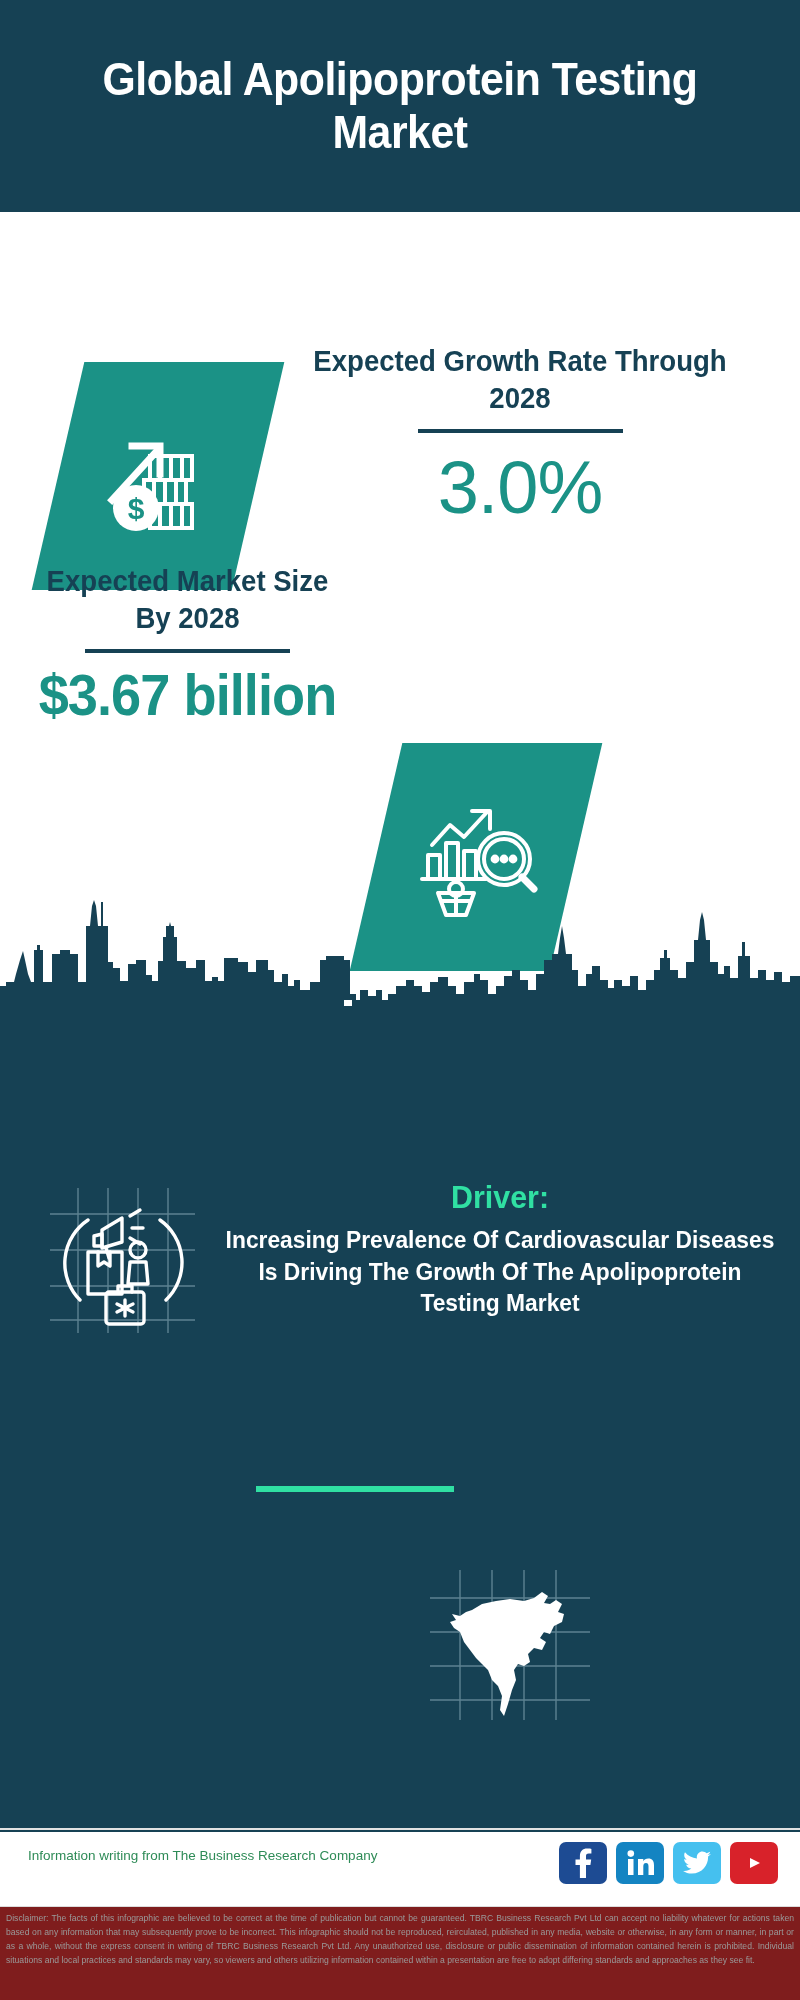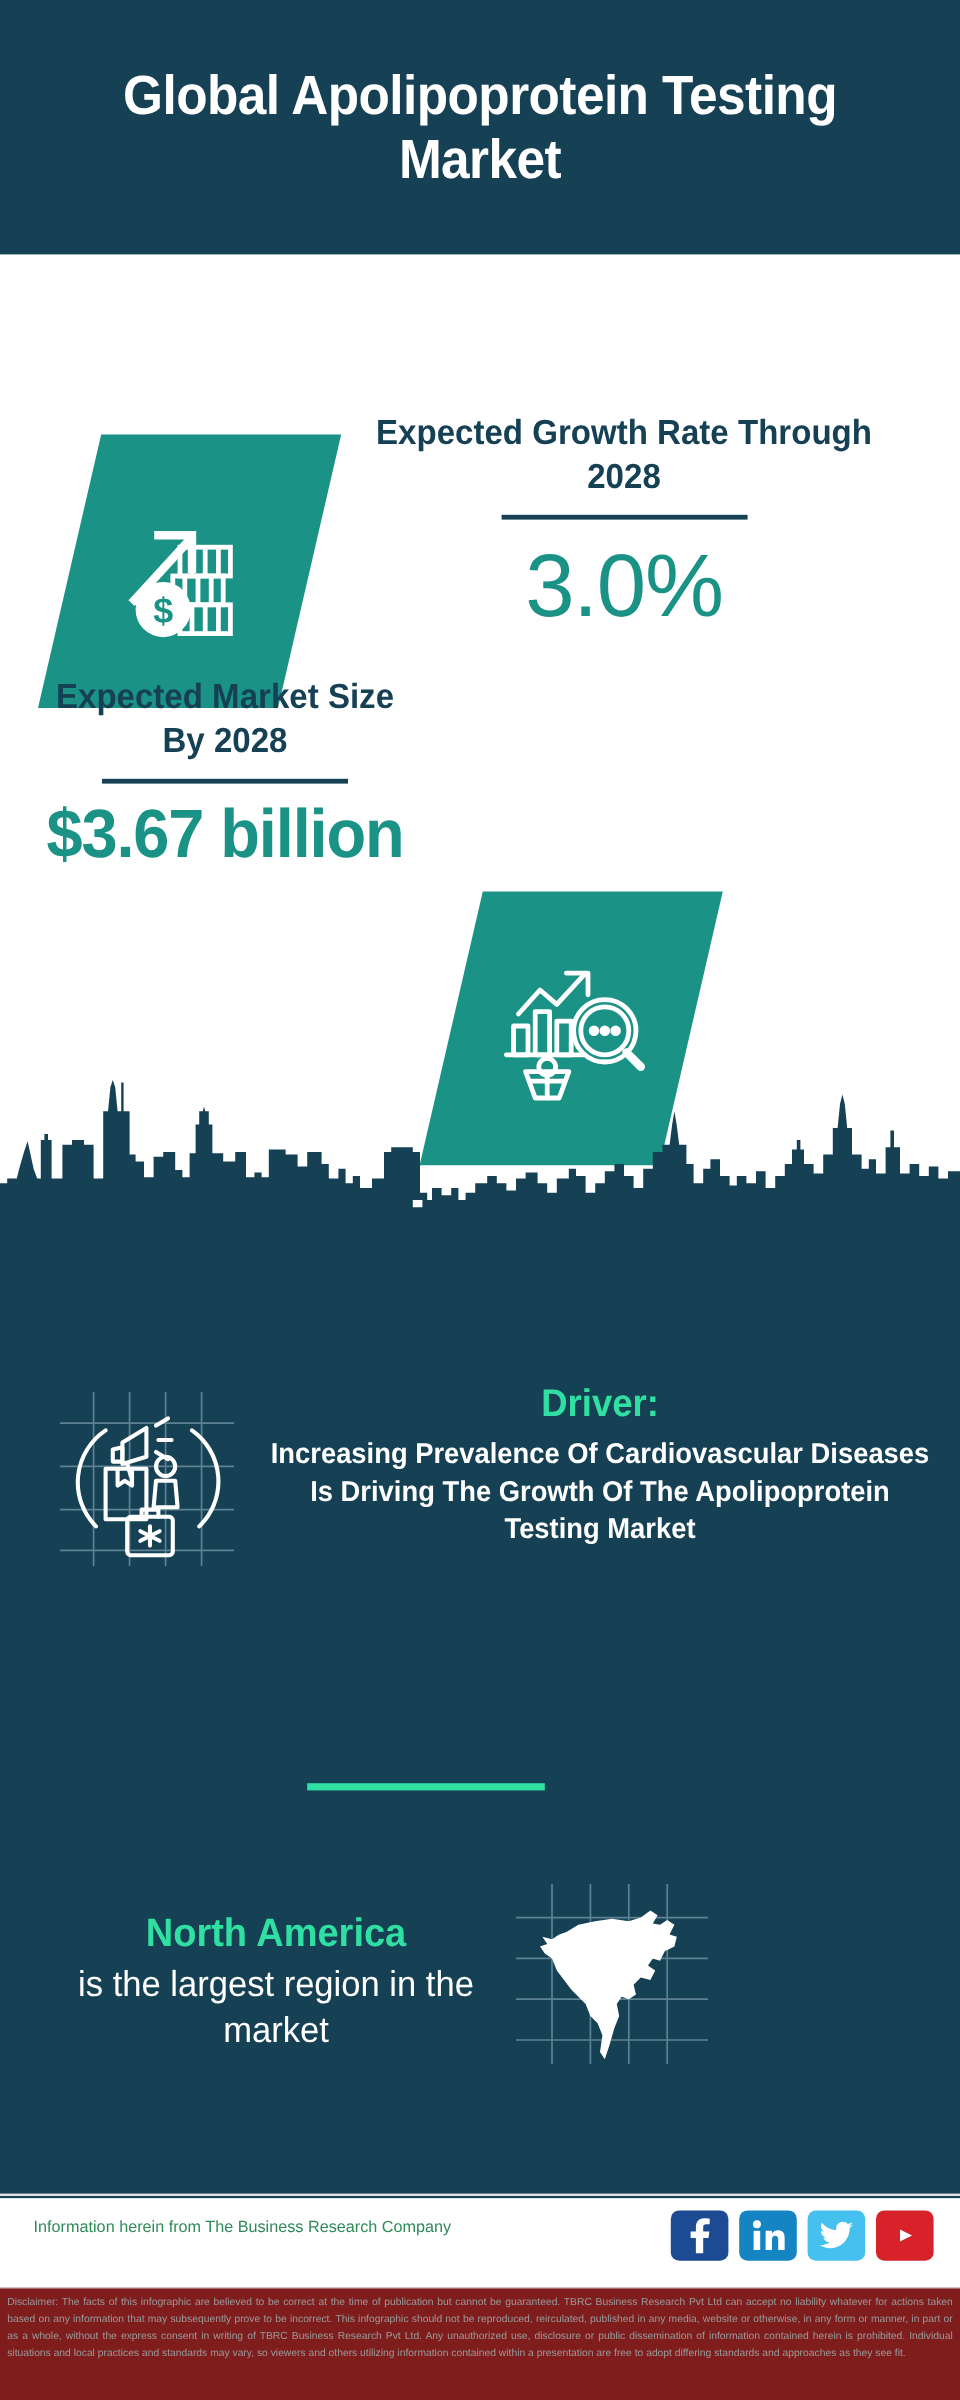--- a/index.html
+++ b/index.html
@@ -78,21 +78,21 @@
     position:absolute; left:0; top:1012px; width:800px; height:820px;
     background:#164154;
   }
   .skyline{
     position:absolute; left:0; top:-130px; width:800px; height:132px;
     display:block;
   }
 
   
   .driver-row{
-    position:absolute; left:0; top:1160px; width:736px; height:260px;padding-left:16px;
+    position:absolute; left:0; top:1188px; width:736px; height:260px;padding-left:16px;
   }
   .icon-grid-box{
     position:absolute; left:50px; top:0; width:145px; height:145px;
   }
   .driver-text{
     position:absolute; left:205px; top:-10px; width:590px; text-align:center;
   }
   .driver-heading{
     color:#30e0a3; font-size:32px; font-weight:bold;
     font-family:"Liberation Sans Narrow","Liberation Sans",sans-serif;
@@ -282,24 +282,20 @@
   </div>
   <div class="driver-text">
     <div class="driver-heading">Driver:</div>
     <div class="driver-body">Increasing Prevalence Of Cardiovascular Diseases Is Driving The Growth Of The Apolipoprotein Testing Market</div>
   </div>
 </div>
 
 <div class="rule-mint"></div>
 
 <div class="region-row">
-  <div class="region-text">
-    <div class="region-name">North America</div>
-    <div class="region-sub">is the largest region in the market</div>
-  </div>
   <div class="map-box">
     <svg width="160" height="150" viewBox="0 0 160 150">
       <g stroke="#6a8e9d" stroke-width="1.4" opacity="0.85">
         <line x1="30" y1="0" x2="30" y2="150"></line>
         <line x1="62" y1="0" x2="62" y2="150"></line>
         <line x1="94" y1="0" x2="94" y2="150"></line>
         <line x1="126" y1="0" x2="126" y2="150"></line>
         <line x1="0" y1="28" x2="160" y2="28"></line>
         <line x1="0" y1="62" x2="160" y2="62"></line>
         <line x1="0" y1="96" x2="160" y2="96"></line>
@@ -308,21 +304,21 @@
       <path fill="#ffffff" d="M42 40 L52 34 L66 31 L80 29 L94 31 L104 28 L112 22 L118 26 L114 33 L120 34 L126 30 L132 34 L128 42 L134 44 L132 52 L124 56 L120 64 L114 62 L110 68 L116 72 L112 80 L104 78 L98 84 L100 92 L94 96 L88 94 L84 100 L86 110 L82 120 L78 134 L74 146 L70 140 L72 126 L68 116 L62 110 L58 100 L52 94 L46 88 L40 80 L34 72 L30 62 L24 58 L20 52 L26 50 L22 44 L30 46 L36 42 Z"></path>
       <path fill="#ffffff" d="M100 36 L108 34 L112 40 L104 42 Z"></path>
       <path fill="#ffffff" d="M118 46 L126 44 L128 50 L120 52 Z"></path>
     </svg>
   </div>
 </div>
 
 <div class="topline"></div>
 <div class="footer">
   <div class="source">
-    <div>Information herein from The Business Research Company</div>
+    <div>Information writing from The Business Research Company</div>
   </div>
   <div class="socials">
     <div class="soc soc-fb">
       <svg width="26" height="30" viewBox="0 0 26 30">
         <path fill="#ffffff" d="M16 30 V17 h4.4 l0.8 -5.4 H16 V8.2 c0 -1.6 0.5 -2.6 2.8 -2.6 h2.6 V0.9 C20.9 0.8 19.1 0.6 17.1 0.6 c -4.3 0 -7.2 2.6 -7.2 7.3 v3.7 H5.5 V17 h4.4 v13 Z"></path>
       </svg>
     </div>
     <div class="soc soc-li">
       <svg width="28" height="28" viewBox="0 0 28 28">
         <rect x="2" y="10" width="5.5" height="16" fill="#ffffff"></rect>

